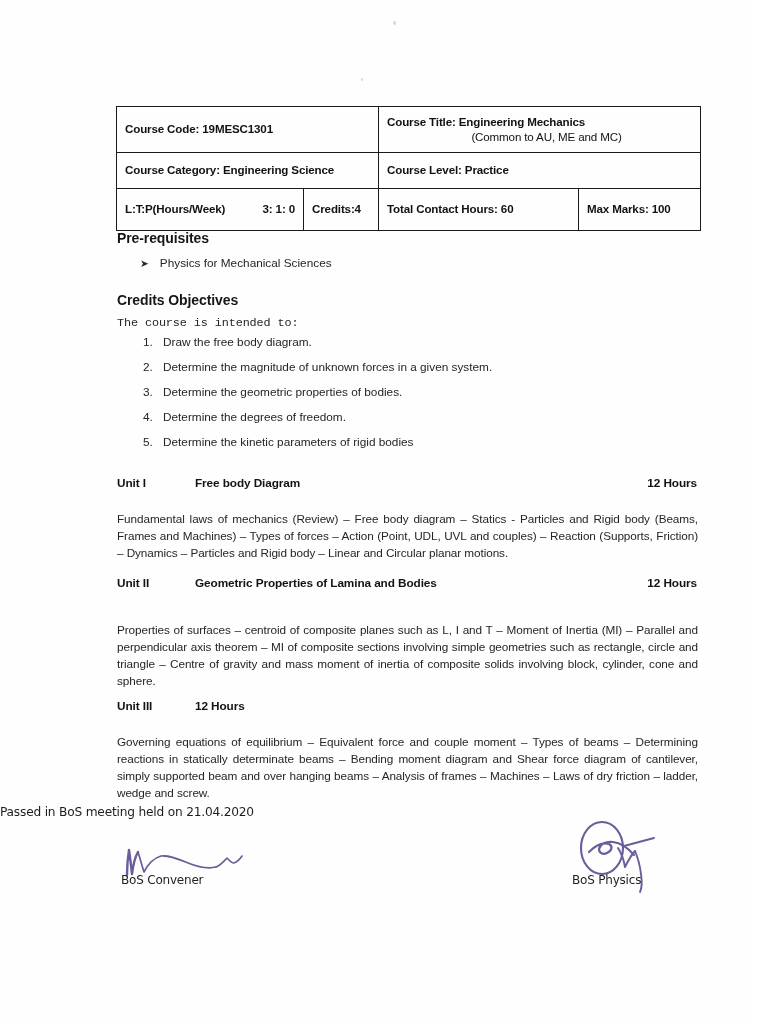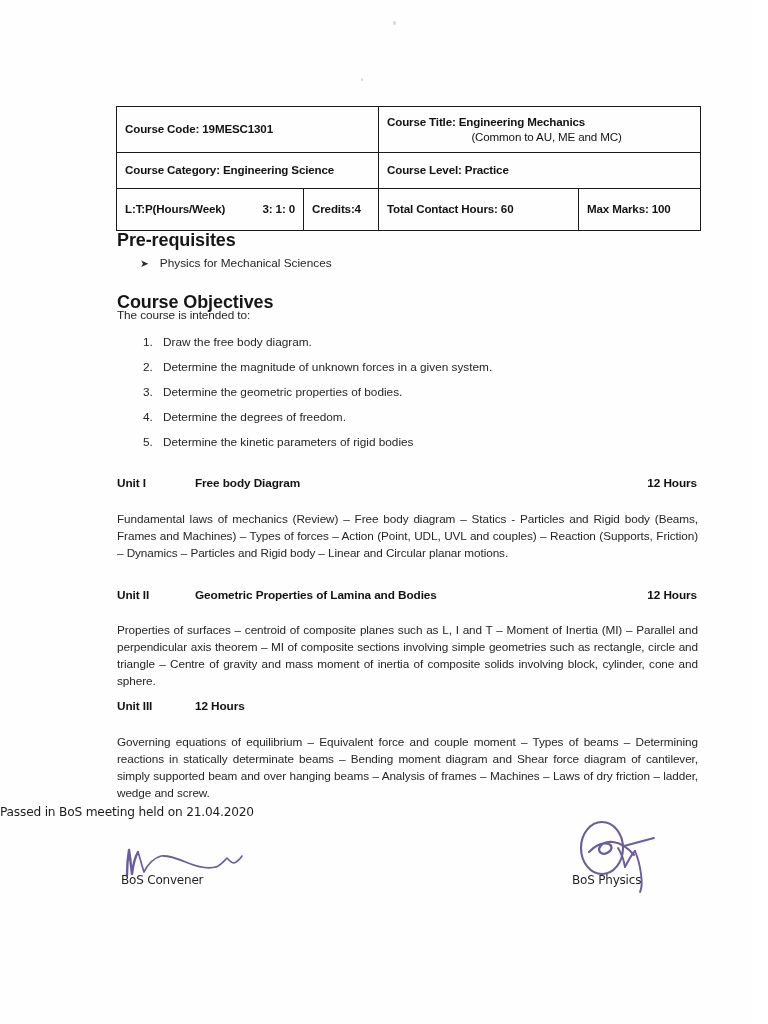--- a/index.html
+++ b/index.html
@@ -66,21 +66,21 @@
     display: flex;
     justify-content: space-between;
     align-items: center;
     gap: 6px;
   }
 
   
   .sec-head {
     position: absolute;
     left: 117px;
-    font-size: 18px;
+    font-size: 14px;
     font-weight: bold;
     letter-spacing: -0.1px;
     color: #161616;
   }
   .plain-line {
     position: absolute;
     left: 117px;
     font-size: 11.8px;
     letter-spacing: -0.1px;
     color: #252525;
@@ -208,22 +208,22 @@
     </tbody>
   </table>
 
   <div class="sec-head" style="top:230px;">Pre-requisites</div>
 
   <div class="arrow-item" style="top:256px;">
     <span class="arrow-glyph">➤</span>
     <span>Physics for Mechanical Sciences</span>
   </div>
 
-  <div class="sec-head" style="top:292px;">Course Objectives</div>
-  <div class="plain-line" style="top:308px;">The course is intended to:</div>
+  <div class="sec-head" style="top:292px;">Credits Objectives</div>
+  <div class="plain-line" style="top:316px;font-family:Liberation Mono, monospace;">The course is intended to:</div>
 
   <div class="num-item" style="top:335px;">
     <span class="num-idx">1.</span>
     <span>Draw the free body diagram.</span>
   </div>
   <div class="num-item" style="top:360px;">
     <span class="num-idx">2.</span>
     <span>Determine the magnitude of unknown forces in a given system.</span>
   </div>
   <div class="num-item" style="top:385px;">
@@ -239,21 +239,21 @@
     <span>Determine the kinetic parameters of rigid bodies</span>
   </div>
 
   <div class="unit-head" style="top:476px;">
     <span class="unit-label">Unit I</span>
     <span class="unit-title">Free body Diagram</span>
     <span class="unit-hours">12 Hours</span>
   </div>
   <div class="unit-body" style="top:510px;">Fundamental laws of mechanics (Review) – Free body diagram – Statics - Particles and Rigid body (Beams, Frames and Machines) – Types of forces – Action (Point, UDL, UVL and couples) – Reaction (Supports, Friction) – Dynamics – Particles and Rigid body – Linear and Circular planar motions.</div>
 
-  <div class="unit-head" style="top:588px;justify-content:space-between;">
+  <div class="unit-head" style="top:576px;justify-content:space-between;">
     <span class="unit-label">Unit II</span>
     <span class="unit-title">Geometric Properties of Lamina and Bodies</span>
     <span class="unit-hours">12 Hours</span>
   </div>
   <div class="unit-body" style="top:621px;">Properties of surfaces – centroid of composite planes such as L, I and T – Moment of Inertia (MI) – Parallel and perpendicular axis theorem – MI of composite sections involving simple geometries such as rectangle, circle and triangle – Centre of gravity and mass moment of inertia of composite solids involving block, cylinder, cone and sphere.</div>
 
   <div class="unit-head" style="top:699px;">
     <span class="unit-label">Unit III</span>
     <span class="unit-hours">12 Hours</span>
   </div>

